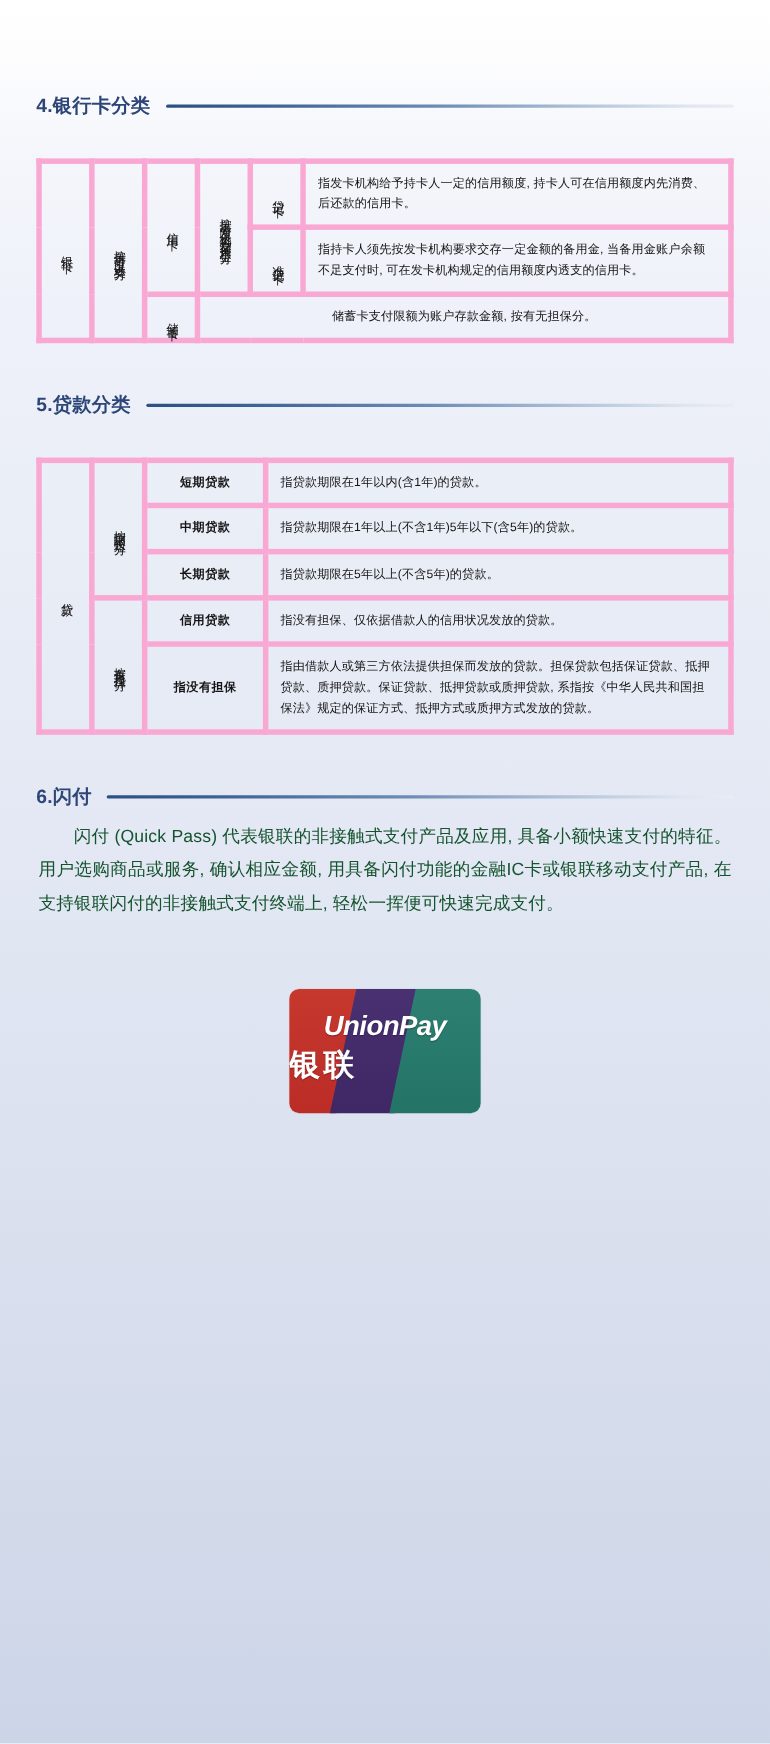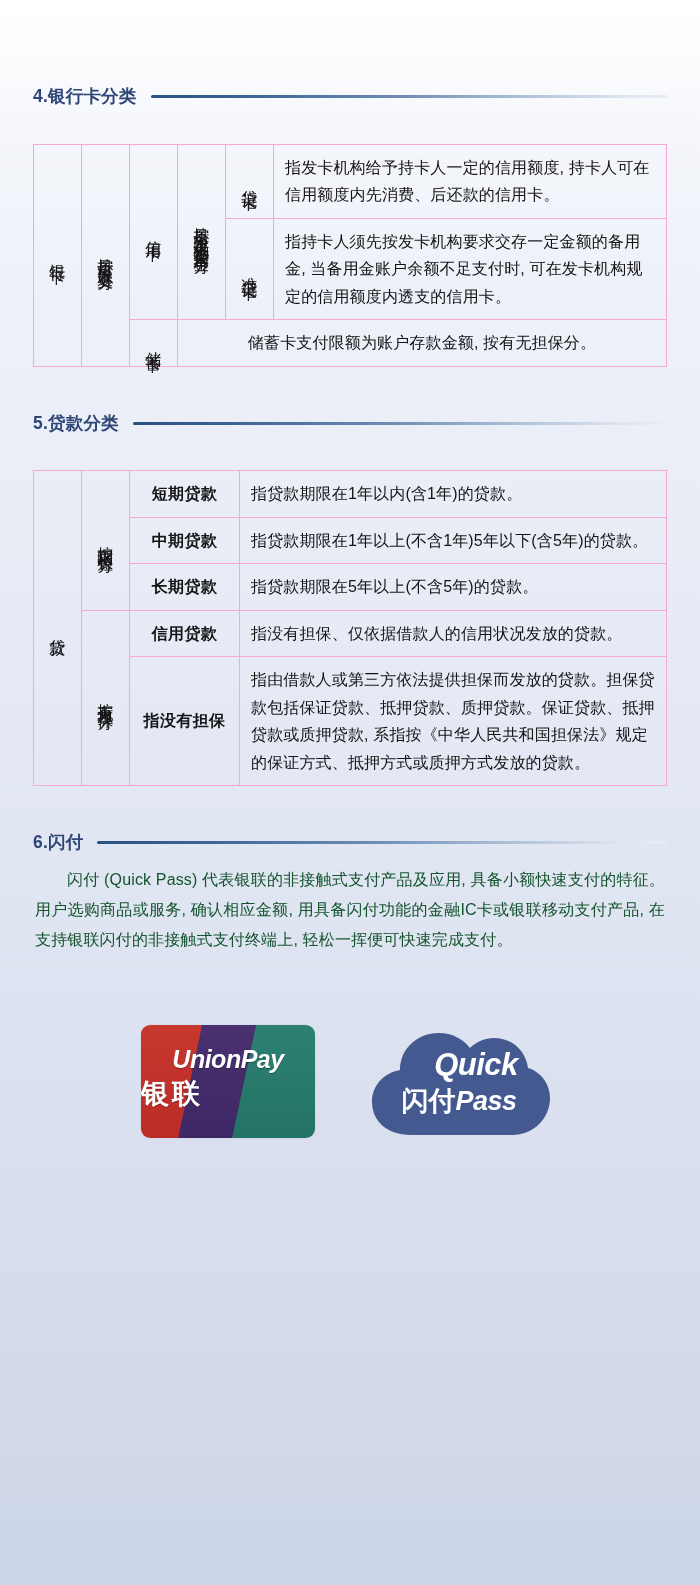--- a/index.html
+++ b/index.html
@@ -56,23 +56,23 @@
   }
 
   
   table.grid {
     border-collapse: collapse;
     width: 100%;
     table-layout: fixed;
     background: transparent;
   }
   table.grid td {
-    border: 1px solid #f9a8d4;
+    border: 5px solid #f9a8d4;
     vertical-align: middle;
-    font-size: 16px;
+    font-size: 11px;
     line-height: 1.72;
     color: #141414;
     padding: 9px 11px;
   }
   td.vert {
     writing-mode: vertical-rl;
     text-orientation: upright;
     text-align: center;
     white-space: nowrap;
     letter-spacing: 2.5px;
@@ -109,20 +109,21 @@
     padding: 0 2px;
   }
 
   
   .logos {
     margin-top: 62px;
     display: flex;
     justify-content: center;
     align-items: center;
     gap: 44px;
+    flex-direction: column;
   }
 
   
   .unionpay {
     position: relative;
     width: 174px;
     height: 113px;
     border-radius: 9px;
     overflow: hidden;
     background: #fff;
@@ -293,32 +294,16 @@
   <div class="logos">
 
     <div class="unionpay">
       <div class="stripe s-red"></div>
       <div class="stripe s-purple"></div>
       <div class="stripe s-teal"></div>
       <div class="up-text">UnionPay</div>
       <div class="up-cn">银联</div>
     </div>
 
-    <div class="quickpass">
-      <svg viewBox="0 0 200 130">
-        <path d="M52 118
-                 C28 118 13 104 13 85
-                 C13 68 25 56 41 53
-                 C41 32 58 16 80 16
-                 C93 16 104 22 111 31
-                 C117 25 126 21 135 21
-                 C153 21 167 34 169 51
-                 C182 55 191 67 191 81
-                 C191 101 175 118 153 118
-                 Z" fill="#43598f"></path>
-      </svg>
-      <div class="qp-line1">Quick</div>
-      <div class="qp-line2"><span>闪付</span><span class="pass">Pass</span></div>
-    </div>
 
   </div>
 
 </div>
 
 </body></html>

